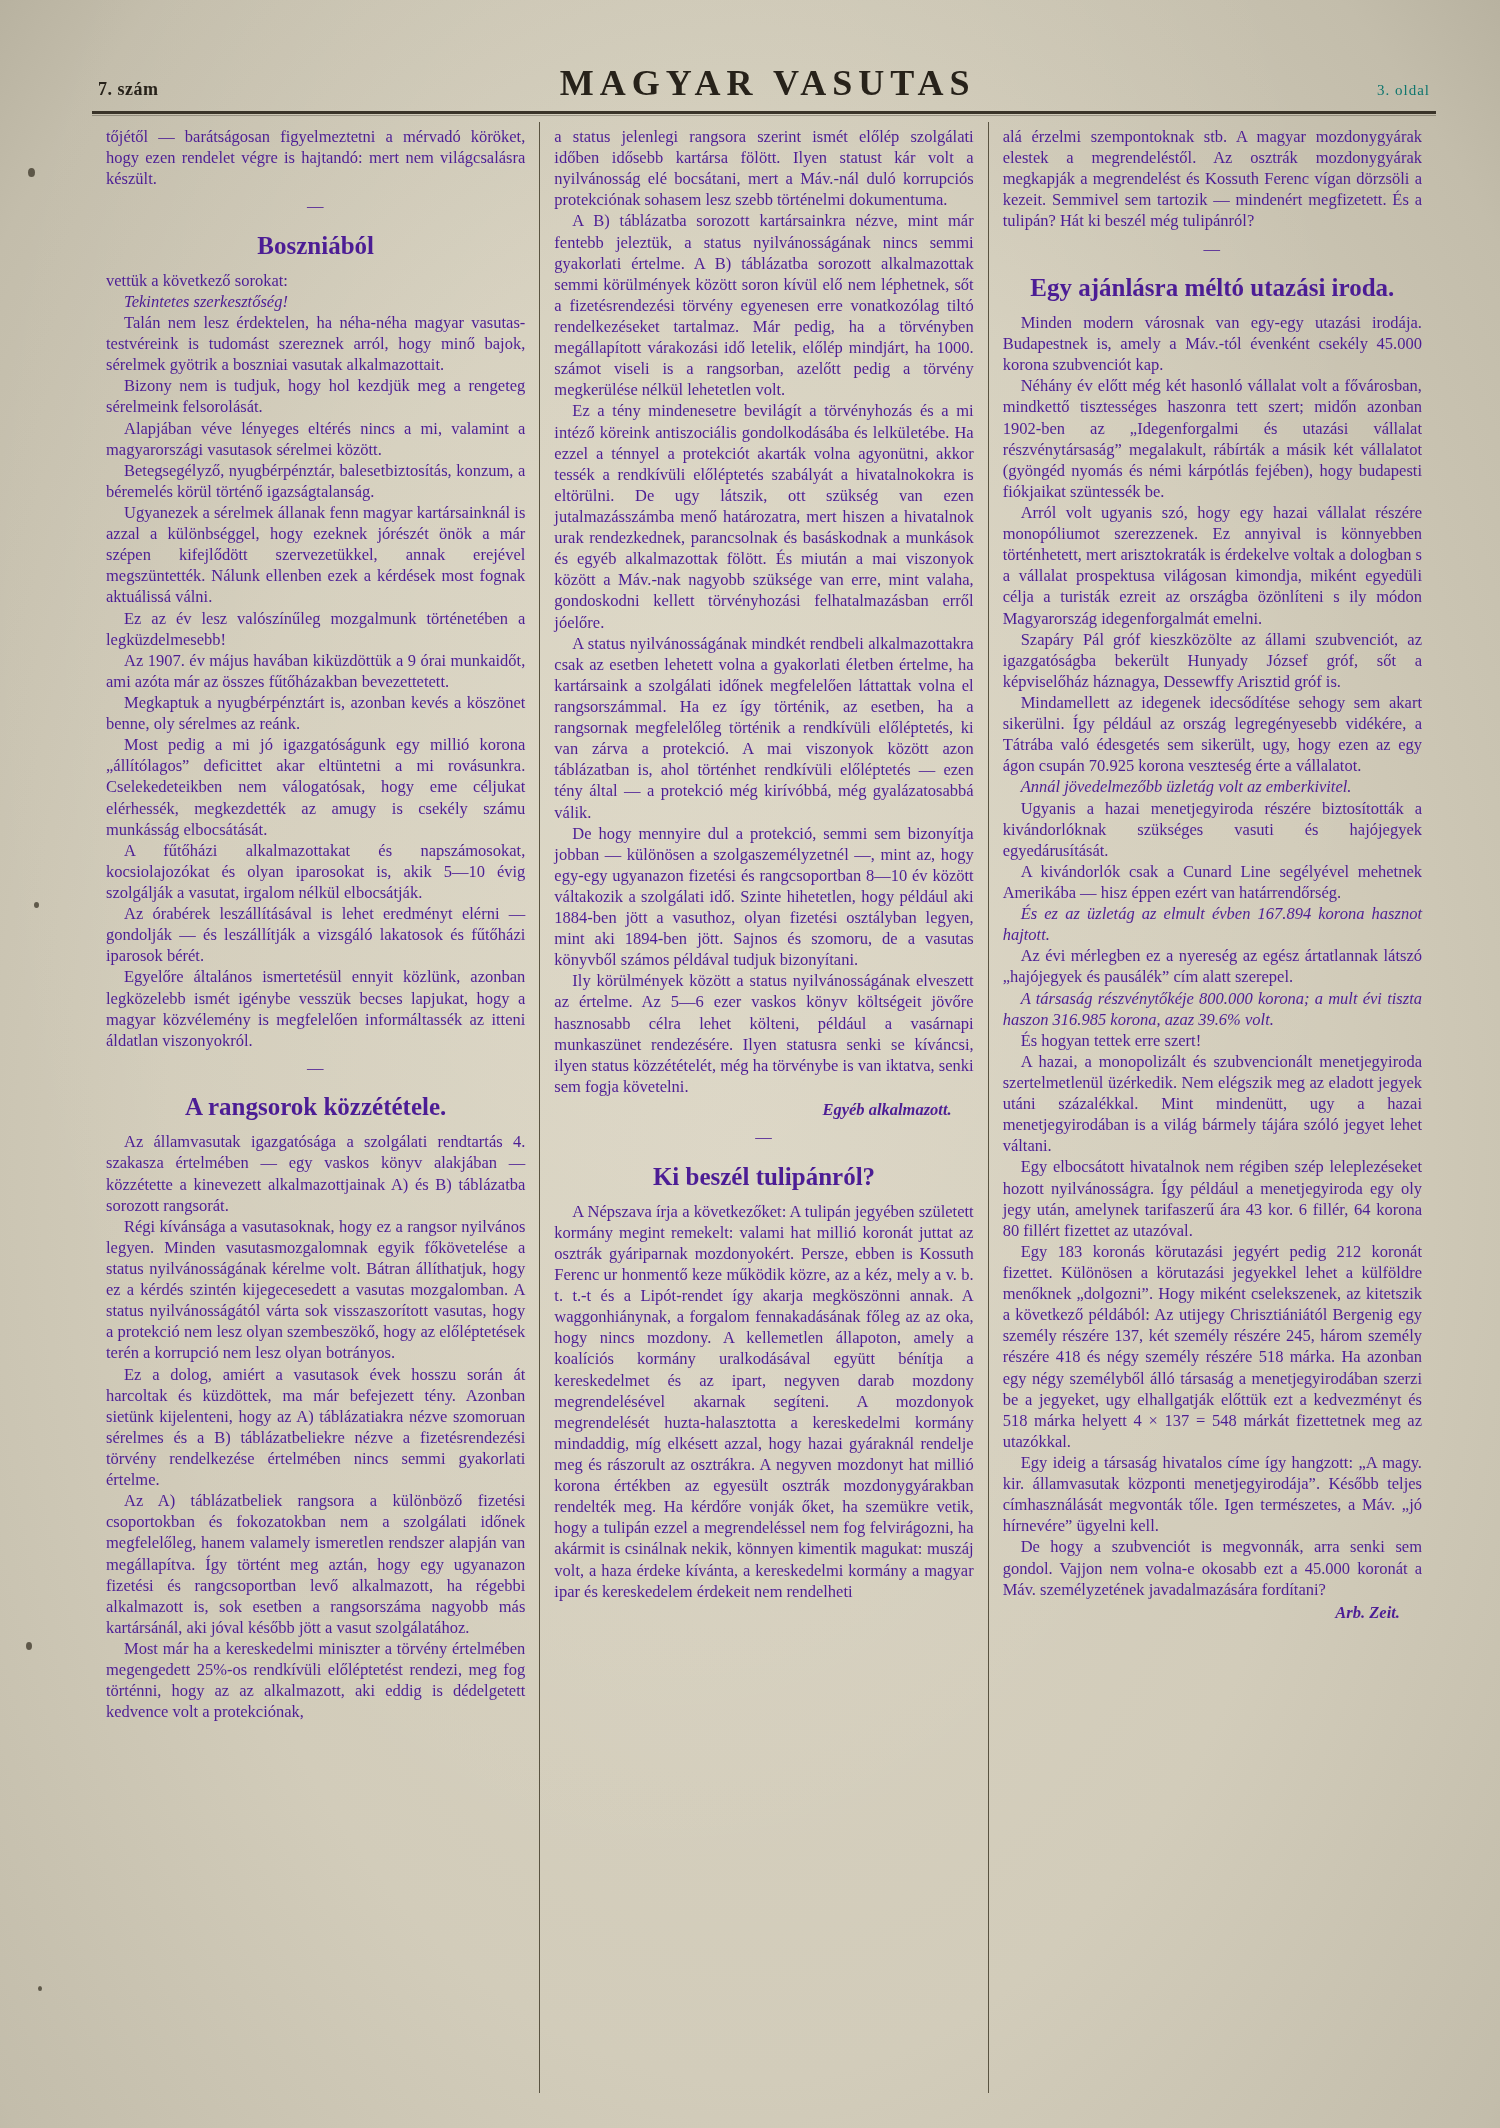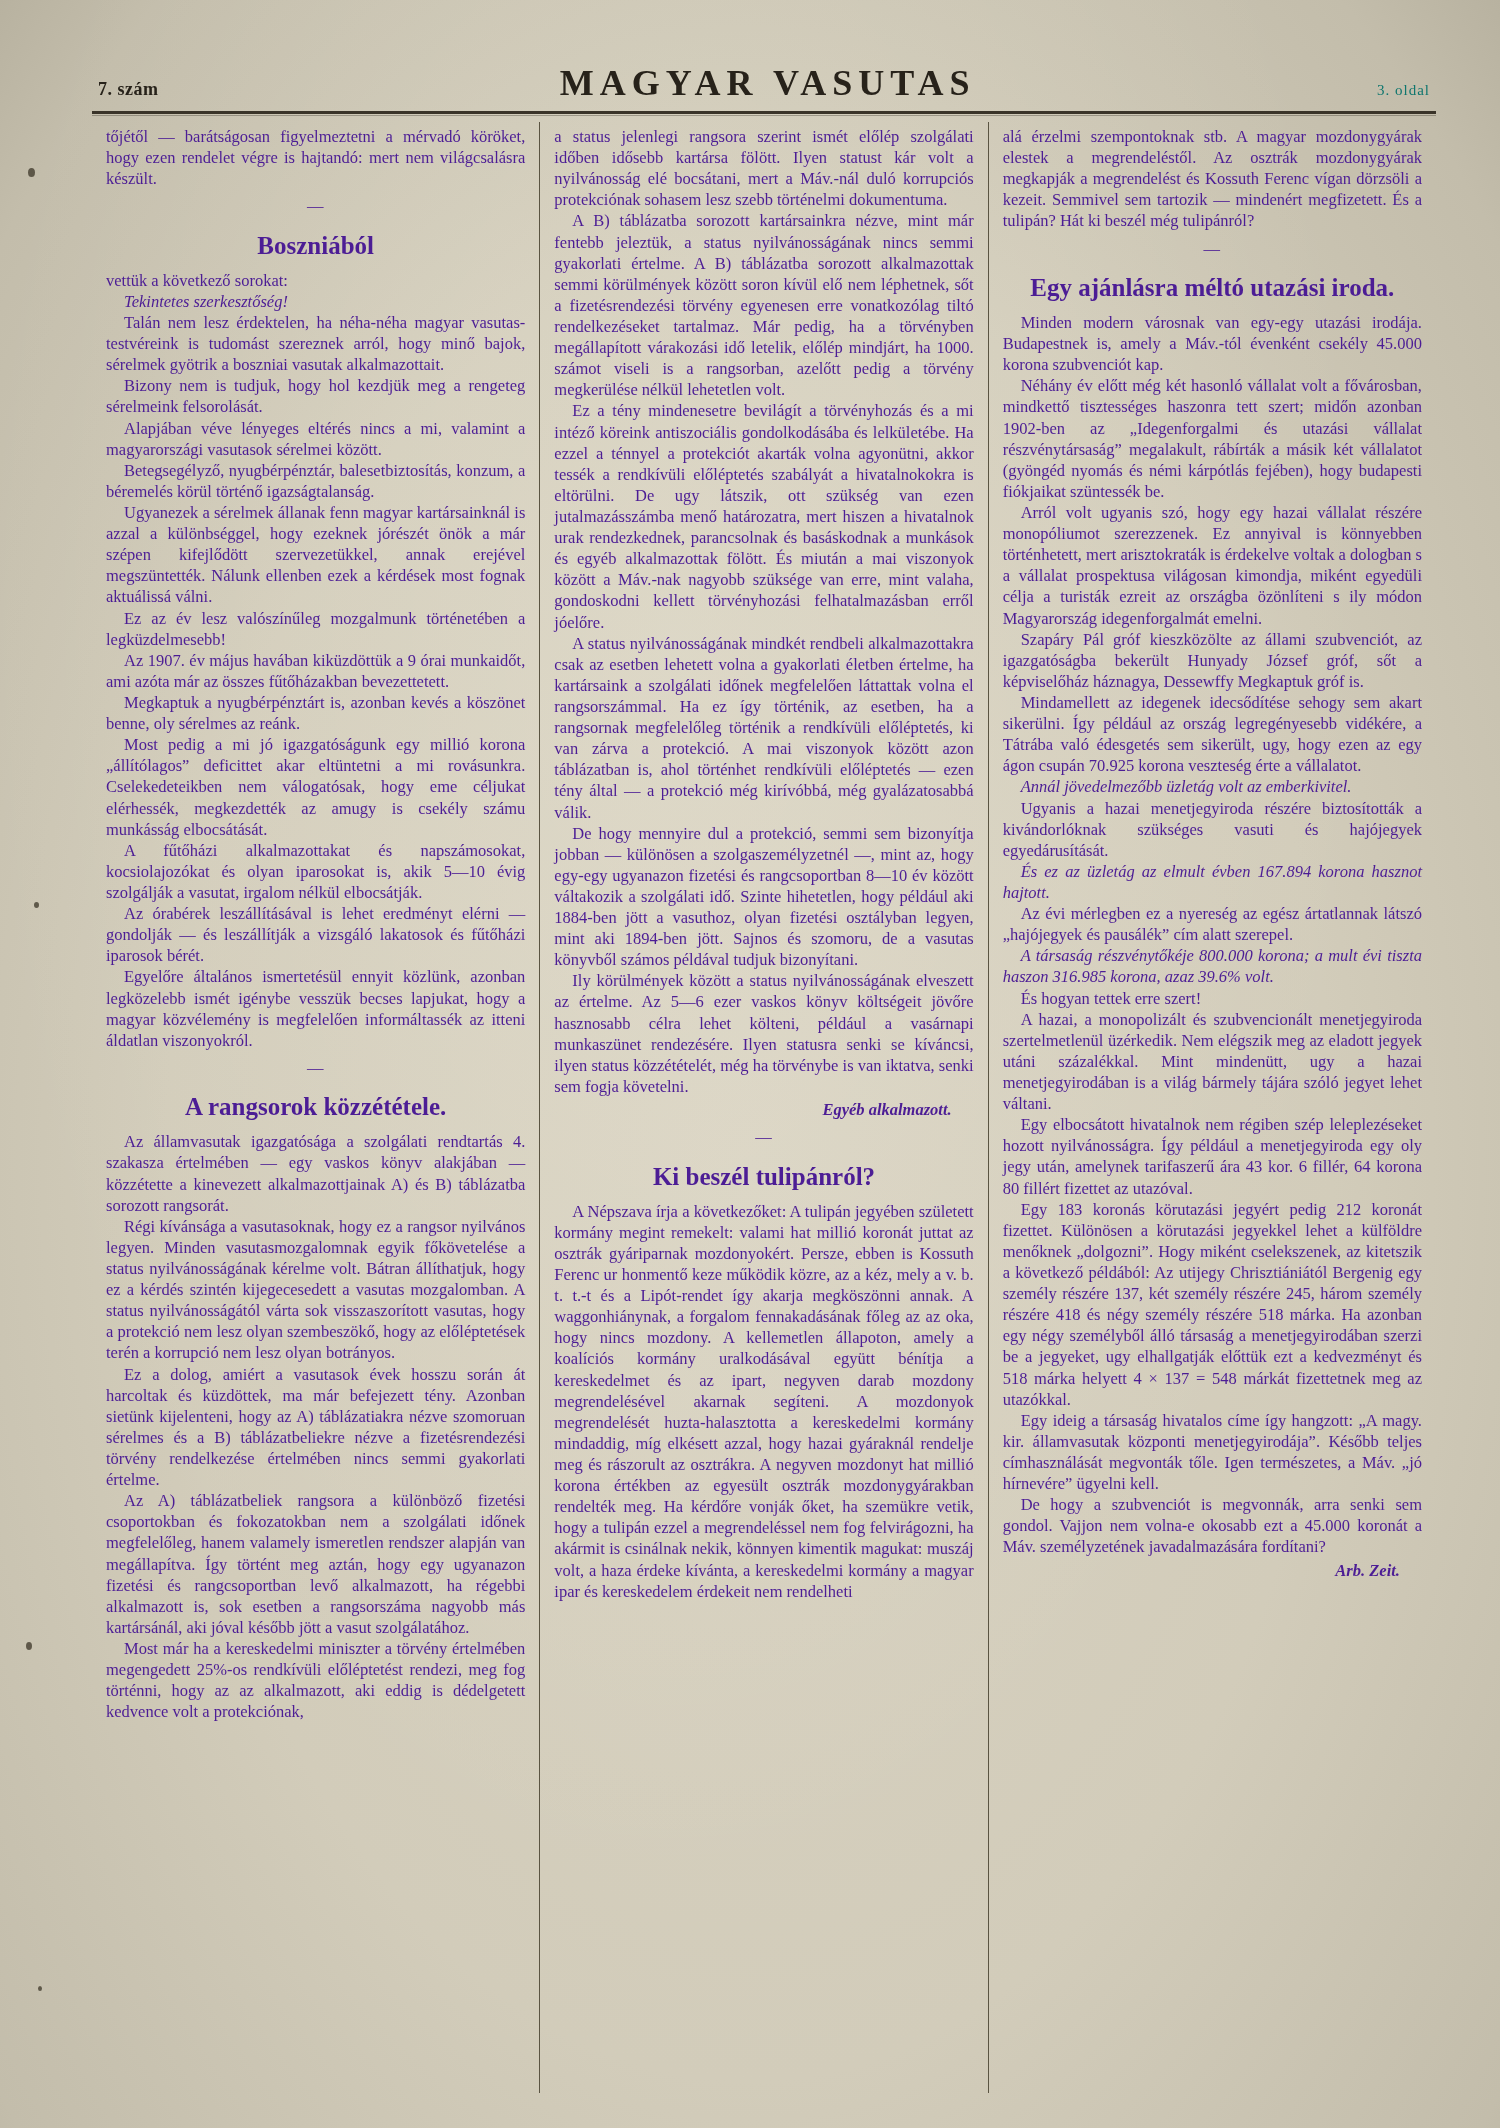--- a/index.html
+++ b/index.html
@@ -94,24 +94,25 @@
         <div class="blk p">A Népszava írja a következőket: A tulipán jegyében született kormány megint remekelt: valami hat millió koronát juttat az osztrák gyáriparnak mozdonyokért. Persze, ebben is Kossuth Ferenc ur honmentő keze működik közre, az a kéz, mely a v. b. t. t.-t és a Lipót-rendet így akarja megköszönni annak. A waggonhiánynak, a forgalom fennakadásának főleg az az oka, hogy nincs mozdony. A kellemetlen állapoton, amely a koalíciós kormány uralkodásával együtt bénítja a kereskedelmet és az ipart, negyven darab mozdony megrendelésével akarnak segíteni. A mozdonyok megrendelését huzta-halasztotta a kereskedelmi kormány mindaddig, míg elkésett azzal, hogy hazai gyáraknál rendelje meg és rászorult az osztrákra. A negyven mozdonyt hat millió korona értékben az egyesült osztrák mozdonygyárakban rendelték meg. Ha kérdőre vonják őket, ha szemükre vetik, hogy a tulipán ezzel a megrendeléssel nem fog felvirágozni, ha akármit is csinálnak nekik, könnyen kimentik magukat: muszáj volt, a haza érdeke kívánta, a kereskedelmi kormány a magyar ipar és kereskedelem érdekeit nem rendelheti</div>
       </div>
     <div class="vrule"></div>
     <div class="col">
         <div class="blk pc">alá érzelmi szempontoknak stb. A magyar mozdonygyárak elestek a megrendeléstől. Az osztrák mozdonygyárak megkapják a megrendelést és Kossuth Ferenc vígan dörzsöli a kezeit. Semmivel sem tartozik — mindenért megfizetett. És a tulipán? Hát ki beszél még tulipánról?</div>
         <div class="blk sep">—</div>
         <div class="blk h">Egy ajánlásra méltó utazási iroda.</div>
         <div class="blk p">Minden modern városnak van egy-egy utazási irodája. Budapestnek is, amely a Máv.-tól évenként csekély 45.000 korona szubvenciót kap.</div>
         <div class="blk p">Néhány év előtt még két hasonló vállalat volt a fővárosban, mindkettő tisztességes haszonra tett szert; midőn azonban 1902-ben az „Idegenforgalmi és utazási vállalat részvénytársaság” megalakult, rábírták a másik két vállalatot (gyöngéd nyomás és némi kárpótlás fejében), hogy budapesti fiókjaikat szüntessék be.</div>
         <div class="blk p">Arról volt ugyanis szó, hogy egy hazai vállalat részére monopóliumot szerezzenek. Ez annyival is könnyebben történhetett, mert arisztokraták is érdekelve voltak a dologban s a vállalat prospektusa világosan kimondja, miként egyedüli célja a turisták ezreit az országba özönlíteni s ily módon Magyarország idegenforgalmát emelni.</div>
-        <div class="blk p">Szapáry Pál gróf kieszközölte az állami szubvenciót, az igazgatóságba bekerült Hunyady József gróf, sőt a képviselőház háznagya, Dessewffy Megkaptuk gróf is.</div>
+        <div class="blk p">Szapáry Pál gróf kieszközölte az állami szubvenciót, az igazgatóságba bekerült Hunyady József gróf, sőt a képviselőház háznagya, Dessewffy Arisztid gróf is.</div>
         <div class="blk p">Mindamellett az idegenek idecsődítése sehogy sem akart sikerülni. Így például az ország legregényesebb vidékére, a Tátrába való édesgetés sem sikerült, ugy, hogy ezen az egy ágon csupán 70.925 korona veszteség érte a vállalatot.</div>
         <div class="blk it">Annál jövedelmezőbb üzletág volt az emberkivitel.</div>
         <div class="blk p">Ugyanis a hazai menetjegyiroda részére biztosították a kivándorlóknak szükséges vasuti és hajójegyek egyedárusítását.</div>
+        <div class="blk p">A kivándorlók csak a Cunard Line segélyével mehetnek Amerikába — hisz éppen ezért van határrendőrség.</div>
         <div class="blk it">És ez az üzletág az elmult évben 167.894 korona hasznot hajtott.</div>
         <div class="blk p">Az évi mérlegben ez a nyereség az egész ártatlannak látszó „hajójegyek és pausálék” cím alatt szerepel.</div>
         <div class="blk it">A társaság részvénytőkéje 800.000 korona; a mult évi tiszta haszon 316.985 korona, azaz 39.6% volt.</div>
         <div class="blk p">És hogyan tettek erre szert!</div>
         <div class="blk p">A hazai, a monopolizált és szubvencionált menetjegyiroda szertelmetlenül üzérkedik. Nem elégszik meg az eladott jegyek utáni százalékkal. Mint mindenütt, ugy a hazai menetjegyirodában is a világ bármely tájára szóló jegyet lehet váltani.</div>
         <div class="blk p">Egy elbocsátott hivatalnok nem régiben szép leleplezéseket hozott nyilvánosságra. Így például a menetjegyiroda egy oly jegy után, amelynek tarifaszerű ára 43 kor. 6 fillér, 64 korona 80 fillért fizettet az utazóval.</div>
         <div class="blk p">Egy 183 koronás körutazási jegyért pedig 212 koronát fizettet. Különösen a körutazási jegyekkel lehet a külföldre menőknek „dolgozni”. Hogy miként cselekszenek, az kitetszik a következő példából: Az utijegy Chrisztiániától Bergenig egy személy részére 137, két személy részére 245, három személy részére 418 és négy személy részére 518 márka. Ha azonban egy négy személyből álló társaság a menetjegyirodában szerzi be a jegyeket, ugy elhallgatják előttük ezt a kedvezményt és 518 márka helyett 4 × 137 = 548 márkát fizettetnek meg az utazókkal.</div>
         <div class="blk p">Egy ideig a társaság hivatalos címe így hangzott: „A magy. kir. államvasutak központi menetjegyirodája”. Később teljes címhasználását megvonták tőle. Igen természetes, a Máv. „jó hírnevére” ügyelni kell.</div>
         <div class="blk p">De hogy a szubvenciót is megvonnák, arra senki sem gondol. Vajjon nem volna-e okosabb ezt a 45.000 koronát a Máv. személyzetének javadalmazására fordítani?</div>
         <div class="blk sig">Arb. Zeit.</div>

